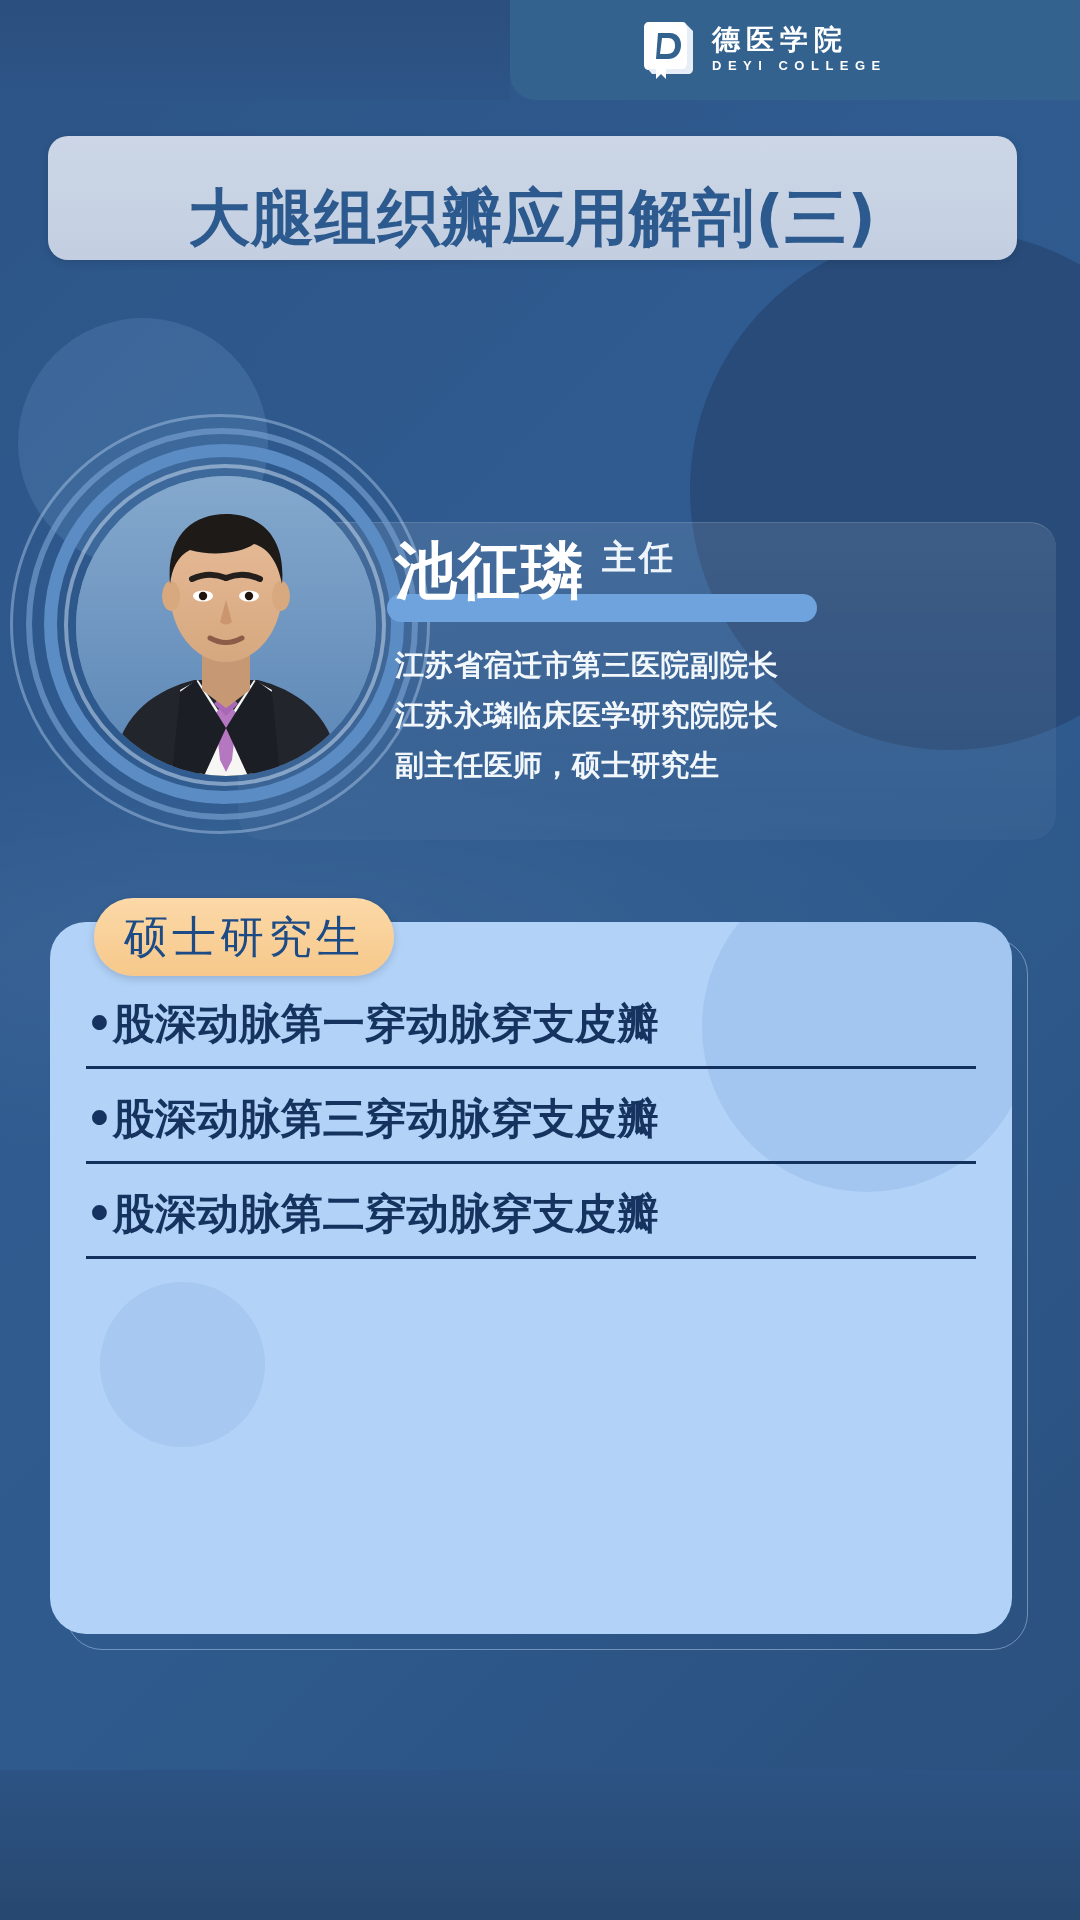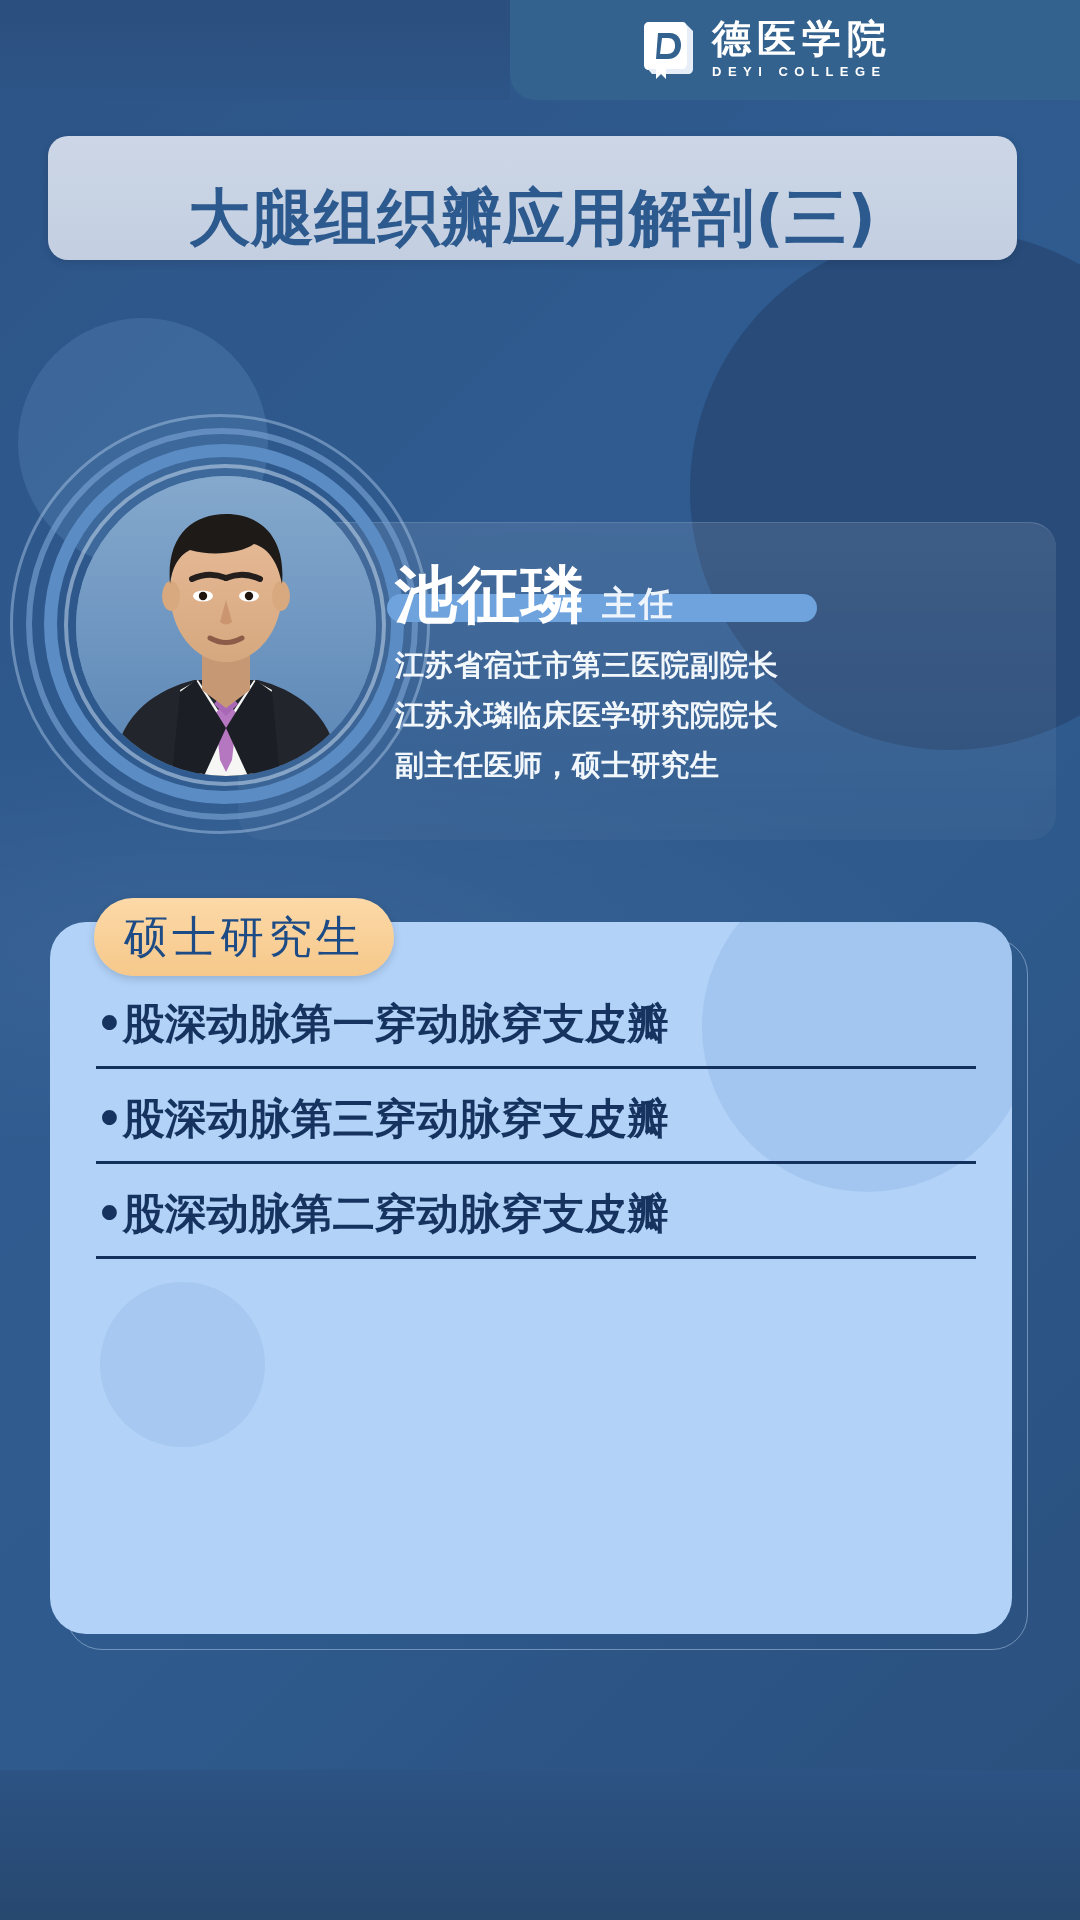--- a/index.html
+++ b/index.html
@@ -49,21 +49,21 @@
 
   
   .logo-wrap{
     position:absolute; left:636px; top:14px;
     display:flex; align-items:center; gap:14px;
     height:72px;
   }
   .logo-mark{ width:62px; height:62px; position:relative; }
   .logo-text{ display:flex; flex-direction:column; justify-content:center; }
   .logo-cn{
-    color:#ffffff; font-size:39px; font-weight:bold;
+    color:#ffffff; font-size:28px; font-weight:bold;
     letter-spacing:6px; line-height:1.05;
   }
   .logo-en{
     color:#ffffff; font-size:13px; font-weight:bold;
     letter-spacing:6.5px; line-height:1.4; margin-top:3px;
   }
 
   
   .title-bar{
     position:absolute; left:48px; top:136px;
@@ -99,21 +99,21 @@
     position:absolute; left:238px; top:522px;
     width:818px; height:318px;
     background:linear-gradient(180deg, rgba(255,255,255,.10), rgba(255,255,255,.04));
     border-top:1px solid rgba(255,255,255,.18);
     border-radius:26px;
   }
   .speaker-body{
     position:absolute; left:395px; top:540px; width:500px;
   }
   .name-row{
-    position:relative; display:flex; align-items:flex-end; gap:18px;
+    position:relative; display:flex; align-items:flex-start; gap:18px;
     height:86px;
   }
   .name-hl{
     position:absolute; left:-8px; bottom:4px;
     width:430px; height:28px; border-radius:14px;
     background:#6ea3dd;
   }
   .name{
     position:relative; color:#ffffff; font-size:62px; font-weight:bold;
     letter-spacing:1px; line-height:1;
@@ -151,21 +151,20 @@
     position:absolute; left:50px; top:360px;
     width:165px; height:165px; border-radius:50%;
     background:rgba(140,178,226,.30);
   }
   .content-list{
     position:absolute; left:36px; top:74px; width:890px;
   }
   .content-item{
     position:relative; padding:0 0 14px 0; margin-bottom:22px;
     border-bottom:3px solid #14305c;
-    margin-left:10px;
   }
   .content-item .txt{
     color:#16325e; font-size:42px; font-weight:bold;
     letter-spacing:0px; white-space:nowrap;
     font-family:"DejaVu Sans","Liberation Sans",sans-serif;
   }
 
   
   .content-badge{
     position:absolute; left:94px; top:898px;

